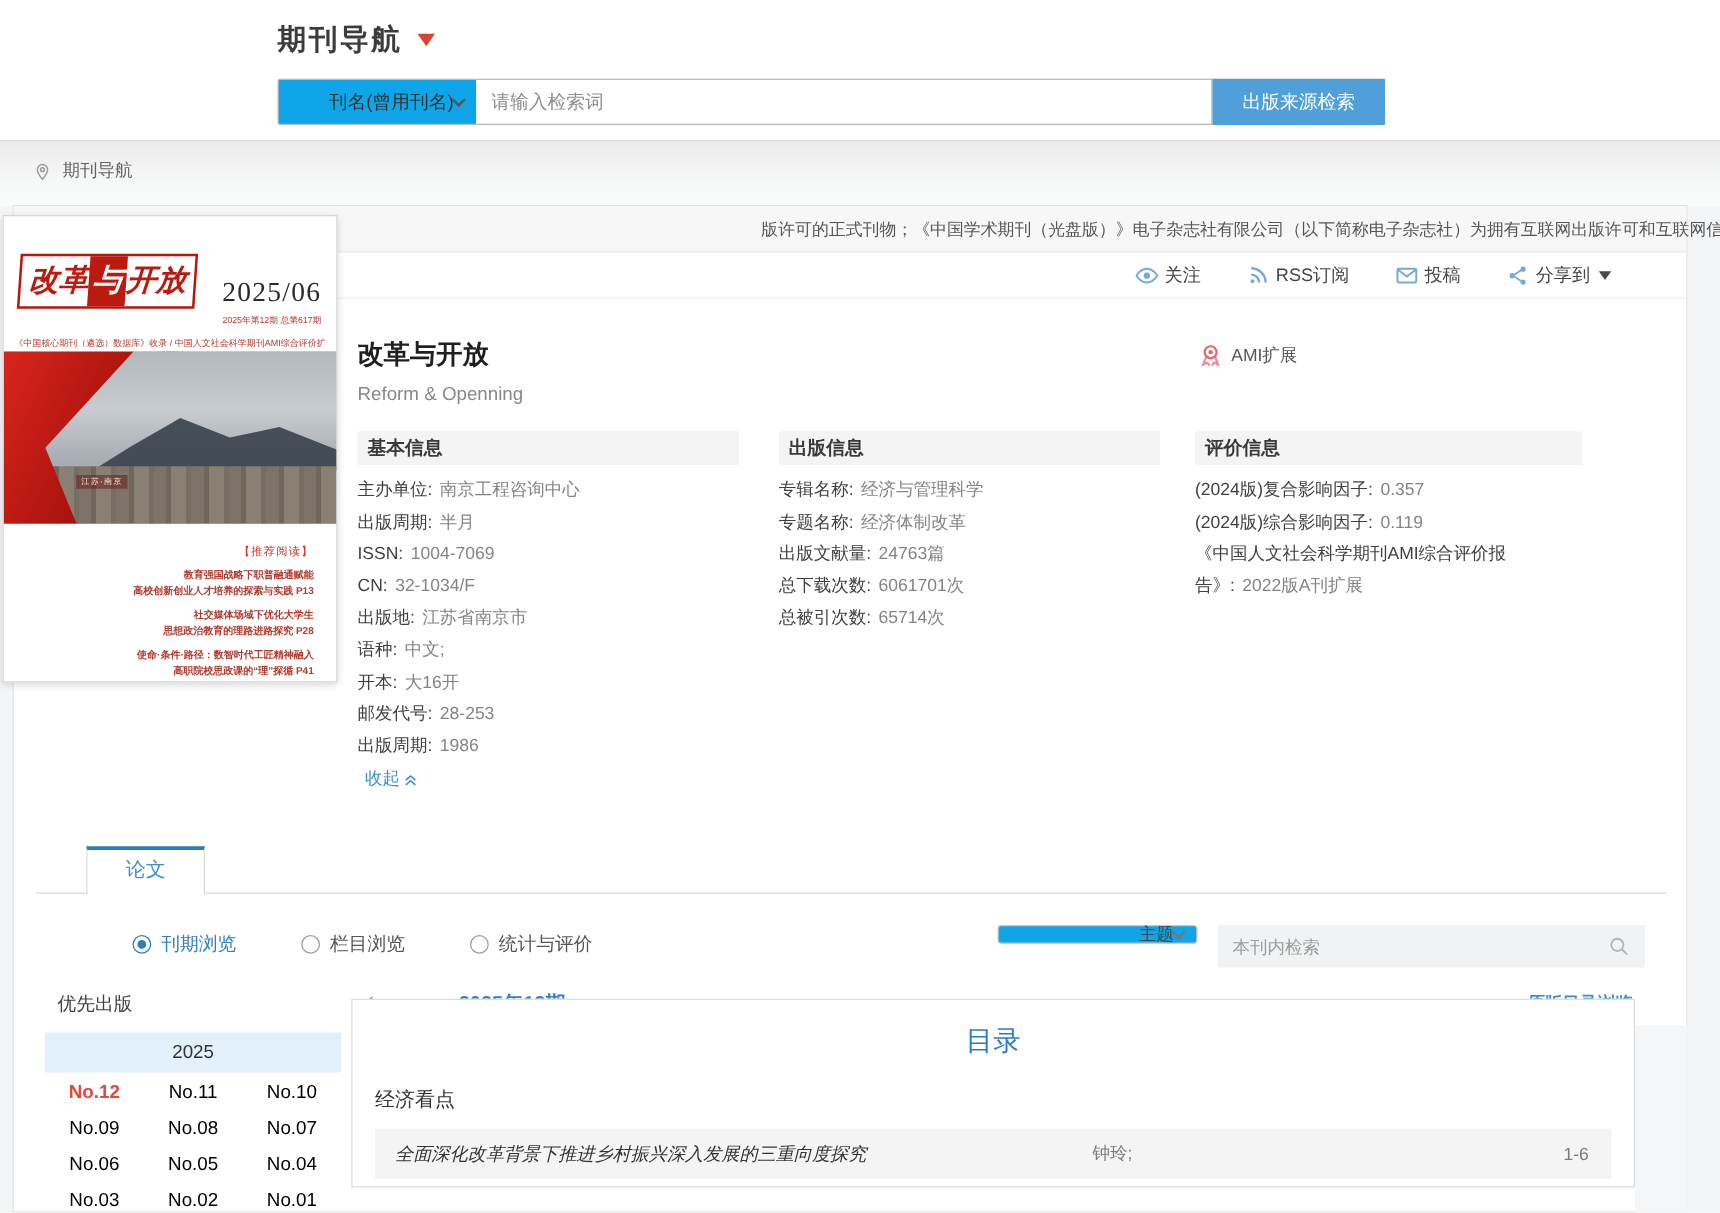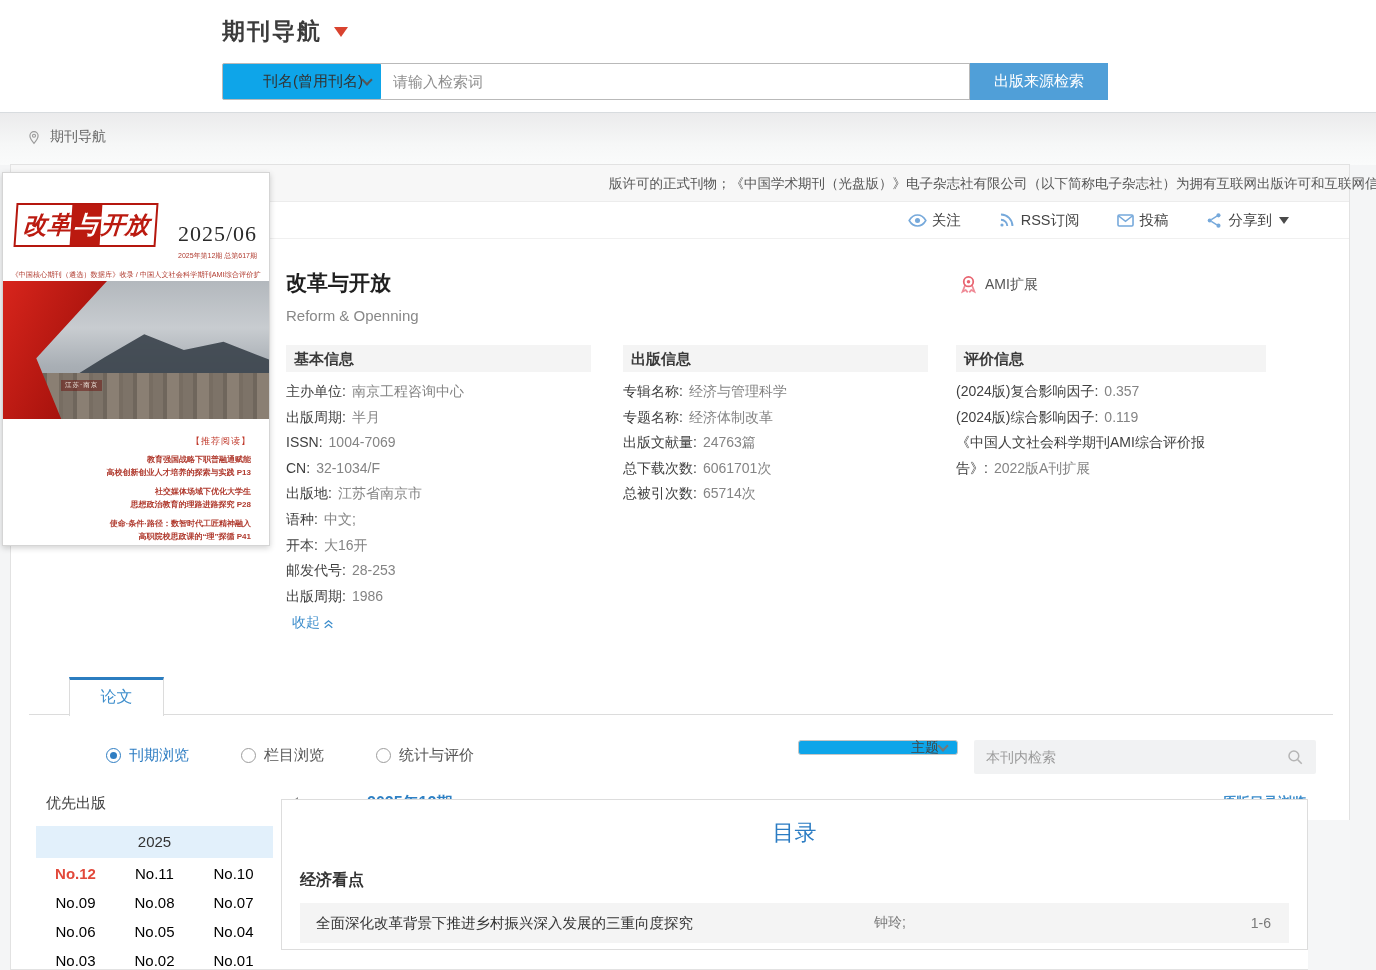--- a/index.html
+++ b/index.html
@@ -76,23 +76,23 @@
   .nav-prev { position:absolute; left:276px; top:632px; width:0; height:0; border-top:8px solid transparent; border-bottom:8px solid transparent; border-right:11px solid #8a8a8a; cursor:pointer; }
   .nav-title { position:absolute; left:320px; top:628px; font-size:16px; font-weight:bold; color:#2e80c4;margin-left:36px; }
   .nav-next { position:absolute; left:436px; top:632px; width:0; height:0; border-top:8px solid transparent; border-bottom:8px solid transparent; border-left:11px solid #cccccc; cursor:pointer; }
   .nav-underline { position:absolute; left:270px; top:651px; width:188px; height:2px; background:#4aa0dc; }
   .orig-link { position:absolute; right:43px; top:629px; font-size:14px; font-weight:bold; color:#3e8ecc; cursor:pointer; text-decoration:none; }
 
   
   .content-panel { position:absolute; left:270px; top:634px; width:1027px; height:151px; background:#fff; border:1px solid #ddd; overflow:hidden; }
   .right-gutter { position:absolute; left:1297px; top:655px; width:42px; height:151px; background:#f5f6f7; }
   .toc-title { position:absolute; left:0; top:18px; width:100%; text-align:center; font-size:22px; color:#2b7cc3; }
-  .section-title { position:absolute; left:18px; top:70px; font-size:16px; font-weight:bold; color:#333;text-align:right; }
+  .section-title { position:absolute; left:18px; top:70px; font-size:16px; font-weight:normal; color:#333;text-align:right; }
   .article-row { position:absolute; left:18px; top:103px; width:989px; height:40px; background:#f4f4f4; display:flex; align-items:center; }
-  .art-title { flex:1; padding-left:16px; font-size:14.5px; color:#333; cursor:pointer; white-space:nowrap; overflow:hidden; }
+  .art-title { flex:1; padding-left:16px; font-size:14.5px; color:#333; cursor:pointer; white-space:nowrap; overflow:hidden;font-style:italic; }
   .art-authors { width:335px; font-size:14px; color:#7a7a7a; cursor:pointer; flex:none; }
   .art-pages { width:80px; text-align:right; padding-right:18px; font-size:14px; color:#7a7a7a; flex:none; }
 
   
   .cover { position:absolute; left:2px; top:172px; width:268px; height:374px; background:#fff; border:1px solid #d5d5d5; box-shadow:0 2px 6px rgba(0,0,0,.18); z-index:5; cursor:pointer; }
   .logo-box { position:absolute; left:12px; top:30px; height:44px; display:flex; align-items:center; border:2px solid #b5170e; padding:0 6px; background:#fff; transform:skewX(-4deg); }
   .logo-box span { font-family:"Liberation Serif","DejaVu Serif",serif; font-style:italic; font-weight:bold; font-size:24px; color:#bb1a10; line-height:40px; }
   .logo-box .mid { background:#bb1a10; color:#fff; padding:0 3px; }
   .cov-issue { position:absolute; right:12px; top:48px; font-family:"Liberation Serif","DejaVu Serif",serif; font-size:22px; color:#2a2a2a; letter-spacing:1px; }
   .cov-detail { position:absolute; right:12px; top:78px; font-size:7px; color:#b03a2e; }

